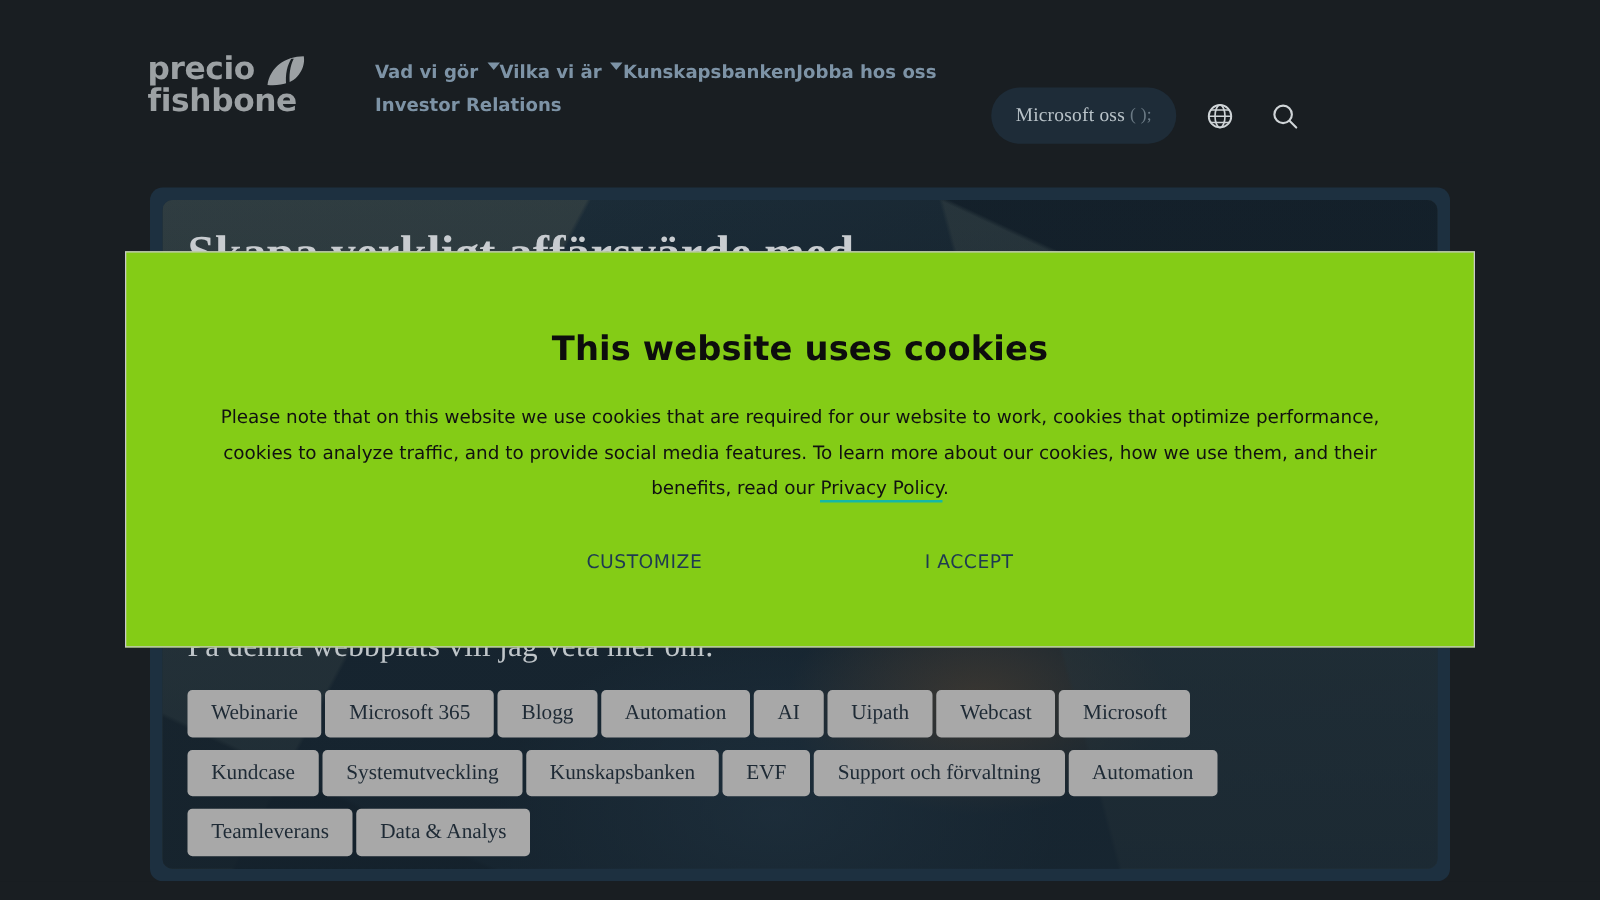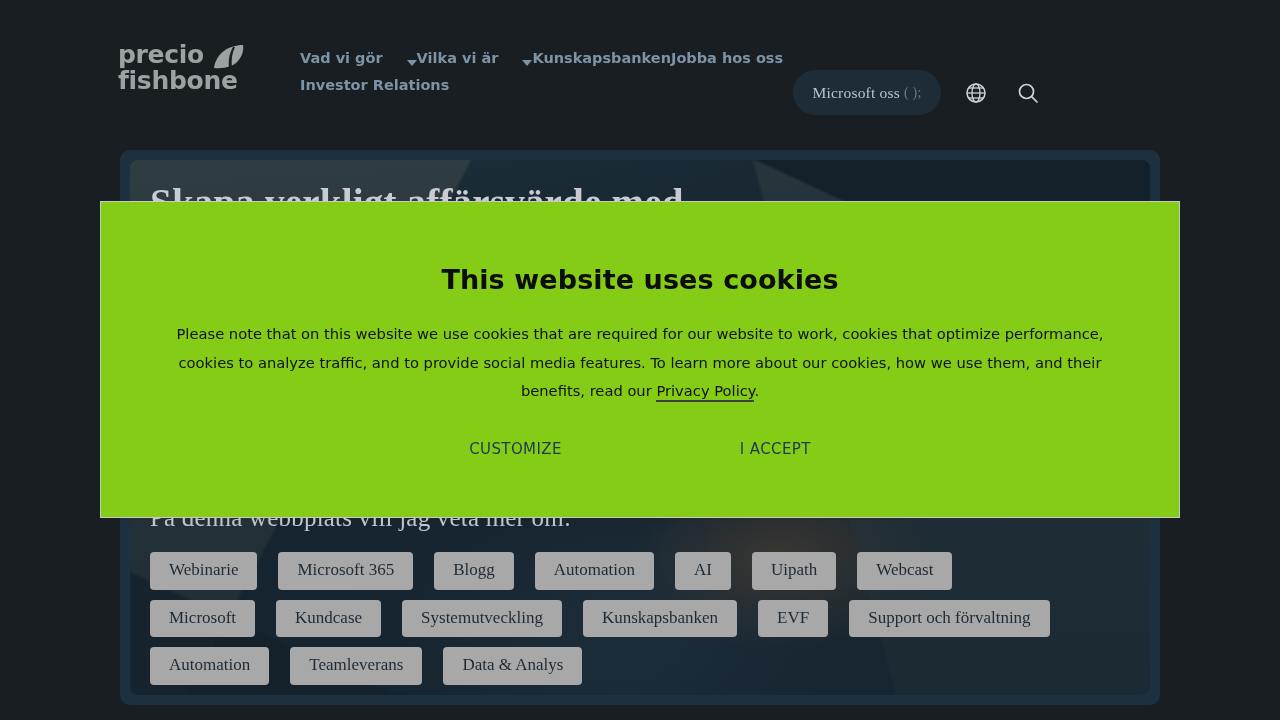--- a/index.html
+++ b/index.html
@@ -57,22 +57,22 @@
   }
   .nav-row { display: flex; align-items: center; }
   .nav-row.second { margin-top: 11px; }
   .nav-item {
     font-family: "DejaVu Sans", sans-serif;
     font-size: 14.5px;
     font-weight: 600;
     color: #7d93a6;
     white-space: nowrap;
     display: flex;
-    align-items: flex-end;
-    gap: 24px;
+    align-items: flex-start;
+    gap: 7px;
     cursor: pointer;
   }
   .nav-item + .nav-item { }
   .caret {
     width: 0; height: 0;
     border-left: 5px solid transparent;
     border-right: 5px solid transparent;
     border-top: 6px solid #7d93a6;
     display: inline-block;
   }
@@ -174,21 +174,21 @@
     font-size: 25px;
     color: #bfc5c9;
     margin-top: 276px;
     letter-spacing: 0.2px;
   }
 
   .tags {
     margin-top: 20px;
     display: flex;
     flex-wrap: wrap;
-    gap: 10px 21px;
+    gap: 10px 3px;
     max-width: 905px;
   }
   .tag {
     background: #a8a8a8;
     color: #1e2a35;
     font-family: "Liberation Serif", serif;
     font-size: 17px;
     padding: 9px 19px 10px;
     border-radius: 4px;
     border: none;
@@ -222,21 +222,21 @@
     font-family: "DejaVu Sans", sans-serif;
     font-size: 14.7px;
     line-height: 28.5px;
     color: #111111;
     margin: 25px auto 0;
     width: 940px;
   }
   .privacy-link {
     color: #111111;
     text-decoration: none;
-    border-bottom: 2px solid #404040;
+    border-bottom: 2px solid #14b8a6;
     padding-bottom: 1px;
     cursor: pointer;
   }
   .cookie-actions {
     margin-top: 34px;
     display: flex;
     justify-content: center;
     gap: 178px;
   }
   .cookie-btn {

